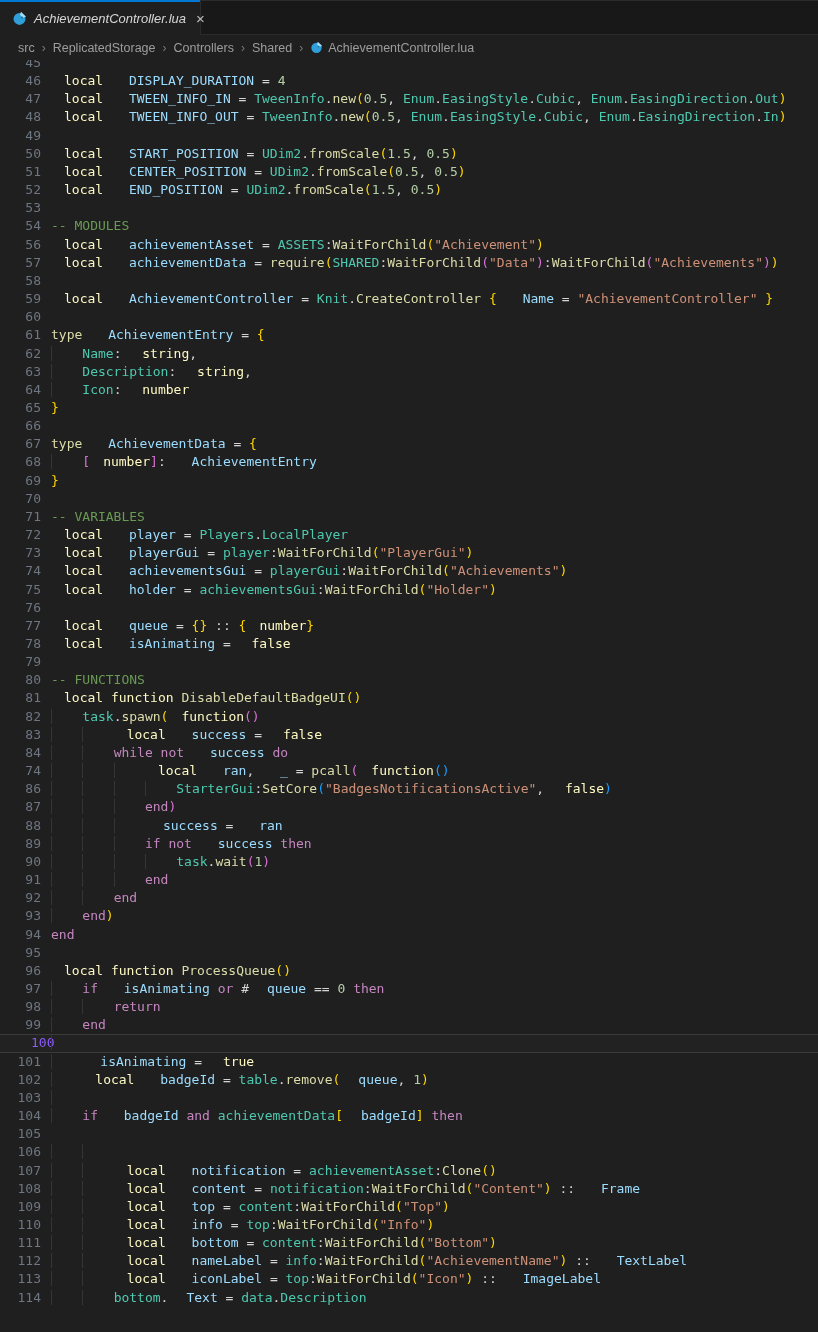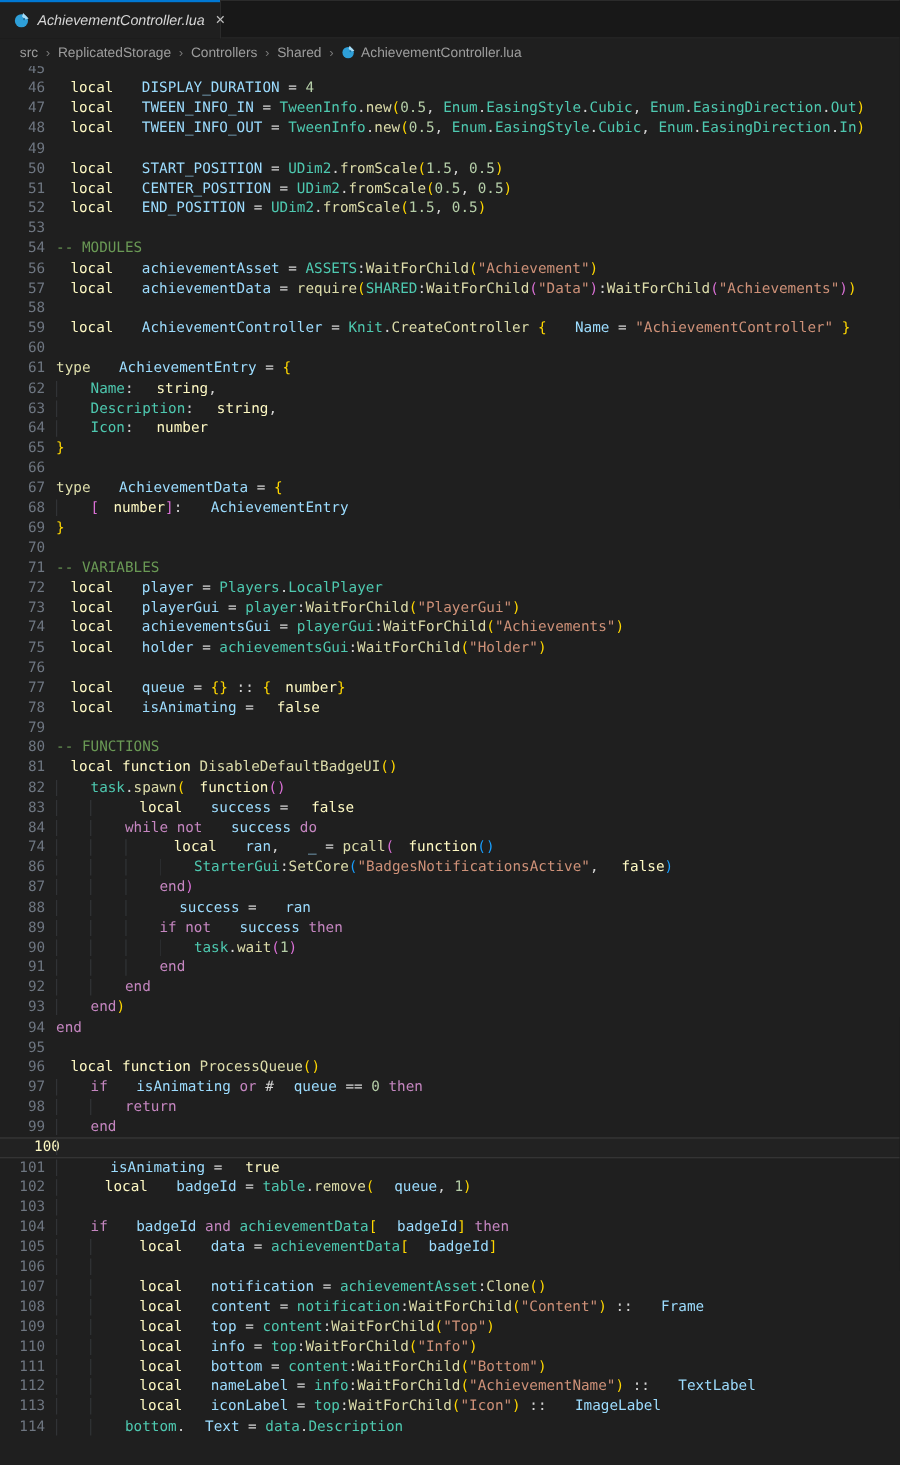--- a/index.html
+++ b/index.html
@@ -33,21 +33,21 @@
   
   .editor { position:relative; width:818px; height:1272px; overflow:hidden; }
   .code-scroll { margin-top:-6px; }
   .row { display:flex; height:18.17px; line-height:18.17px; position:relative; }
   .row.current { background:rgba(255,255,255,0.015); }
   .row.current::before, .row.current::after { content:""; position:absolute;
       left:0; right:0; height:1px; background:#3a3a3a; }
   .row.current::before { top:0; } .row.current::after { bottom:0; }
   .ln { width:41px; flex:0 0 41px; text-align:right; color:#6e7681;
         font-size:13px; user-select:none; cursor:pointer; }
-  .row.current .ln { color:#fef9c3;padding-left:31px; }
+  .row.current .ln { color:#8b5cf6;padding-left:31px; }
   .code { white-space:pre; font-size:13px; color:#d4d4d4; padding-left:10px;
           cursor:text; }
 
   
   .kw  { color:#fef9c3;margin-left:13px; }
   .ctl { color:#c586c0; }
   .fn  { color:#dcdcaa; }
   .var { color:#9cdcfe;margin-left:18px; }
   .obj { color:#4ec9b0; }
   .str { color:#ce9178; }
@@ -327,21 +327,20 @@
       <div class="row">
         <div class="ln">103</div>
         <div class="code"><span class="ind">    </span></div>
       </div>
       <div class="row">
         <div class="ln">104</div>
         <div class="code"><span class="ind">    </span><span class="ctl">if </span><span class="var">badgeId </span><span class="ctl">and </span><span class="obj">achievementData</span><span class="b1">[</span><span class="var">badgeId</span><span class="b1">]</span><span class="ctl"> then</span></div>
       </div>
       <div class="row">
         <div class="ln">105</div>
-        <div class="code"><span class="ind">    </span><span class="ind">    </span><span class="kw">local </span><span class="var">data </span><span class="op">= </span><span class="obj">achievementData</span><span class="b1">[</span><span class="var">badgeId</span><span class="b1">]</span></div>
       </div>
       <div class="row">
         <div class="ln">106</div>
         <div class="code"><span class="ind">    </span><span class="ind">    </span></div>
       </div>
       <div class="row">
         <div class="ln">107</div>
         <div class="code"><span class="ind">    </span><span class="ind">    </span><span class="kw">local </span><span class="var">notification </span><span class="op">= </span><span class="obj">achievementAsset</span><span class="op">:</span><span class="fn">Clone</span><span class="b1">()</span></div>
       </div>
       <div class="row">

